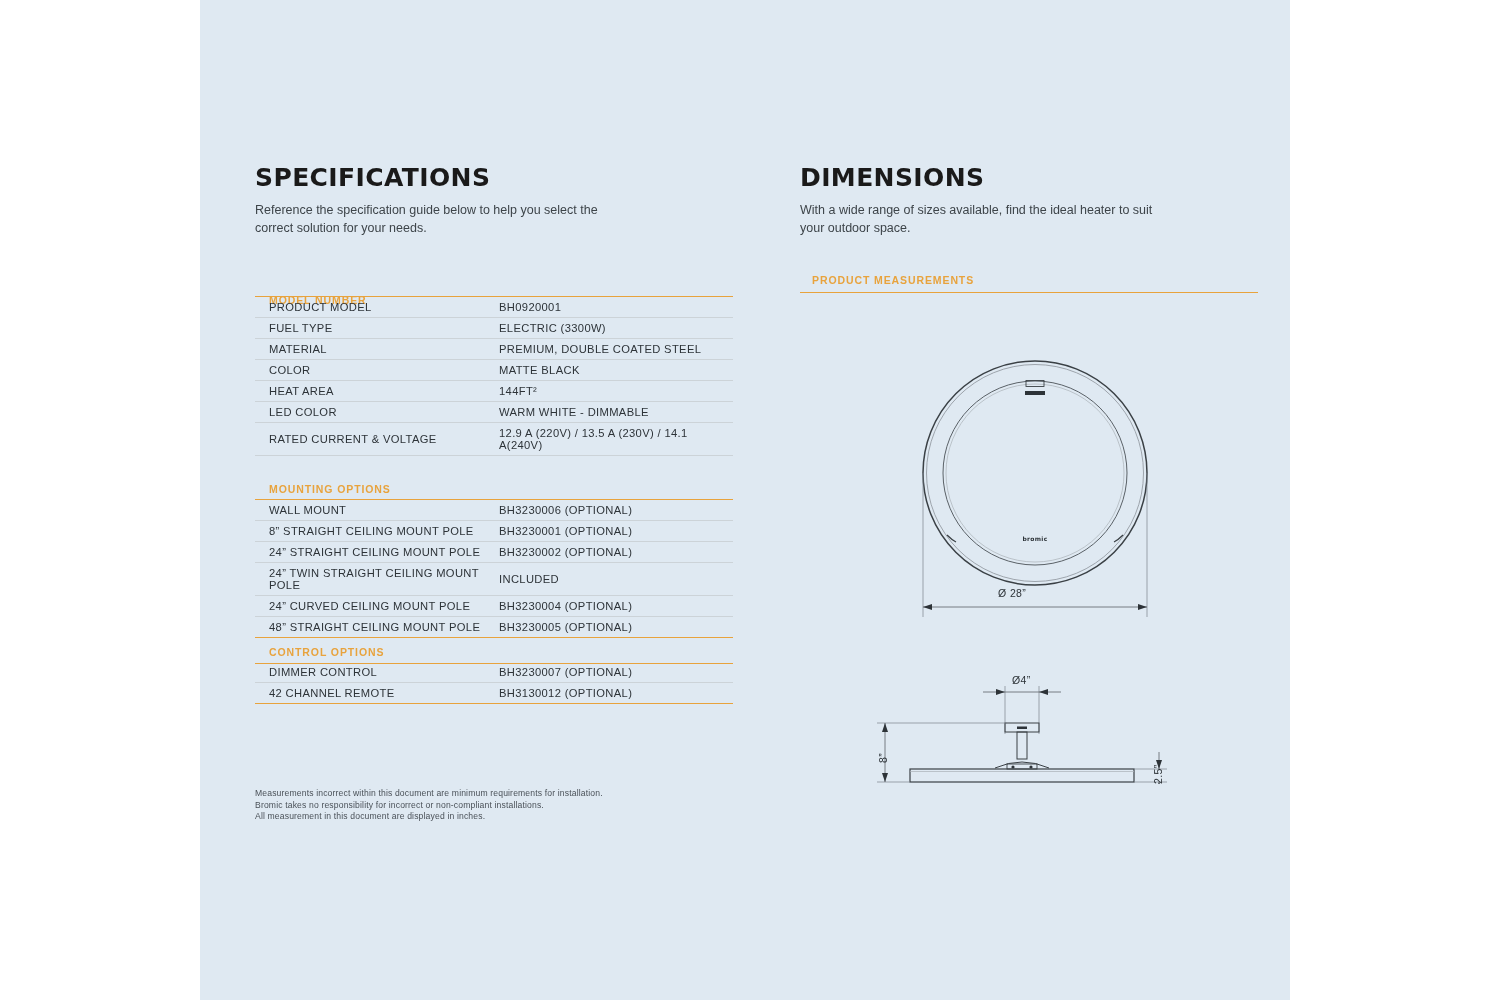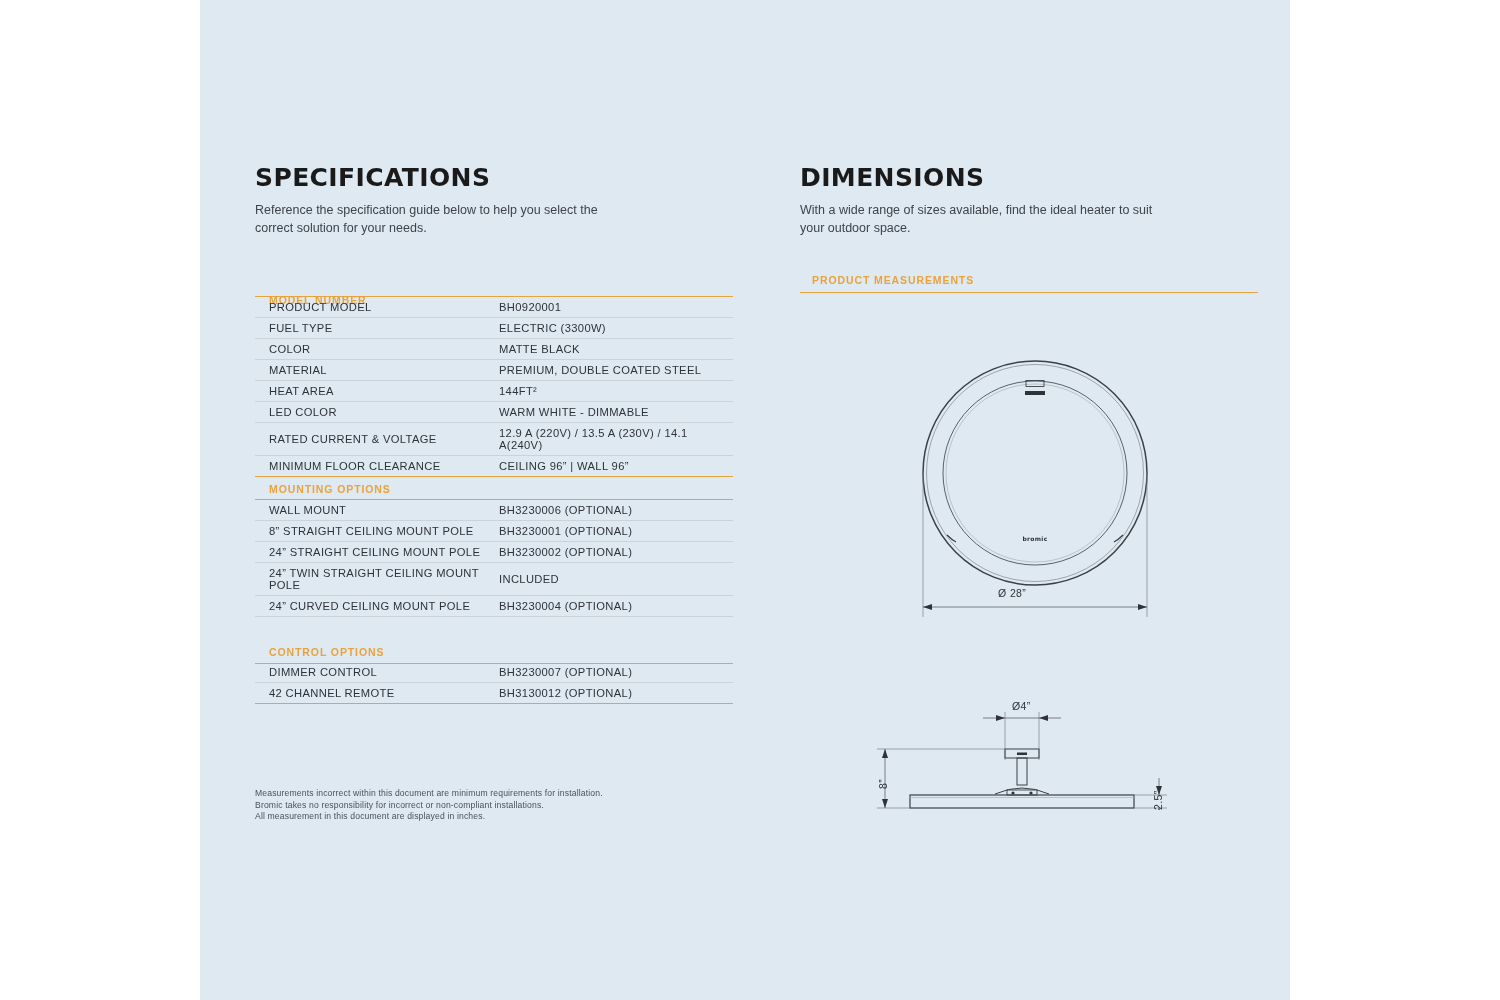--- a/index.html
+++ b/index.html
@@ -119,42 +119,38 @@
       <tbody>
         <tr>
           <td>PRODUCT MODEL</td>
           <td class="val">BH0920001</td>
         </tr>
         <tr>
           <td>FUEL TYPE</td>
           <td class="val">ELECTRIC (3300W)</td>
         </tr>
         <tr>
+          <td>MATERIAL</td>
+          <td class="val">PREMIUM, DOUBLE COATED STEEL</td>
+        </tr>
+        <tr>
           <td>COLOR</td>
           <td class="val">MATTE BLACK</td>
         </tr>
         <tr>
-          <td>MATERIAL</td>
-          <td class="val">PREMIUM, DOUBLE COATED STEEL</td>
-        </tr>
-        <tr>
           <td>HEAT AREA</td>
           <td class="val">144FT²</td>
         </tr>
         <tr>
           <td>LED COLOR</td>
           <td class="val">WARM WHITE - DIMMABLE</td>
         </tr>
         <tr>
           <td>RATED CURRENT &amp; VOLTAGE</td>
           <td class="val">12.9 A (220V) /  13.5 A (230V) /  14.1 A(240V)</td>
-        </tr>
-        <tr class="last">
-          <td>MINIMUM FLOOR CLEARANCE</td>
-          <td class="val">CEILING 96”  |   WALL 96”</td>
         </tr>
       </tbody>
     </table>
 
     <div class="cap" style="top:483px;left:14px">MOUNTING OPTIONS</div>
     <div class="cap-rule" style="top:499px;left:0;width:478px"></div>
 
     <table class="spec" style="top:500px;left:0">
       <colgroup>
           <col style="width:244px">
@@ -174,20 +170,24 @@
           <td class="val">BH3230002 (OPTIONAL)</td>
         </tr>
         <tr>
           <td>24” TWIN STRAIGHT CEILING MOUNT POLE</td>
           <td class="val">INCLUDED</td>
         </tr>
         <tr>
           <td>24” CURVED CEILING MOUNT POLE</td>
           <td class="val">BH3230004 (OPTIONAL)</td>
         </tr>
+        <tr class="last">
+          <td>48” STRAIGHT CEILING MOUNT POLE</td>
+          <td class="val">BH3230005 (OPTIONAL)</td>
+        </tr>
       </tbody>
     </table>
 
     <div class="cap" style="top:646px;left:14px">CONTROL OPTIONS</div>
     <div class="cap-rule" style="top:663px;left:0;width:478px"></div>
 
     <table class="spec" style="top:662px;left:0">
       <colgroup>
           <col style="width:244px">
           <col style="width:234px">
@@ -240,21 +240,21 @@
         <line x1="28" y1="118" x2="28" y2="262" stroke="#7d858c" stroke-width="0.7"></line>
         <line x1="252" y1="118" x2="252" y2="262" stroke="#7d858c" stroke-width="0.7"></line>
 
         <line x1="28" y1="252" x2="252" y2="252" stroke="#5a6167" stroke-width="0.8"></line>
         <path d="M28 252 l9 -3 v6 z" fill="#2d3338"></path>
         <path d="M252 252 l-9 -3 v6 z" fill="#2d3338"></path>
       </svg>
       <div class="dim-label" style="top:232px;left:103px">Ø 28”</div>
     </div>
 
-    <div style="position:absolute;top:698px;left:55px">
+    <div style="position:absolute;top:672px;left:55px">
       <svg width="340" height="112" viewBox="0 0 340 112">
 
         <line x1="150" y1="14" x2="150" y2="62" stroke="#7d858c" stroke-width="0.7"></line>
         <line x1="184" y1="14" x2="184" y2="62" stroke="#7d858c" stroke-width="0.7"></line>
         <line x1="128" y1="20" x2="206" y2="20" stroke="#5a6167" stroke-width="0.8"></line>
         <path d="M150 20 l-9 -3 v6 z" fill="#2d3338"></path>
         <path d="M184 20 l9 -3 v6 z" fill="#2d3338"></path>
 
         <rect x="150" y="51" width="34" height="9" fill="none" stroke="#3a4045" stroke-width="1"></rect>
         <rect x="162" y="54.5" width="10" height="2.5" fill="#2d3338"></rect>

